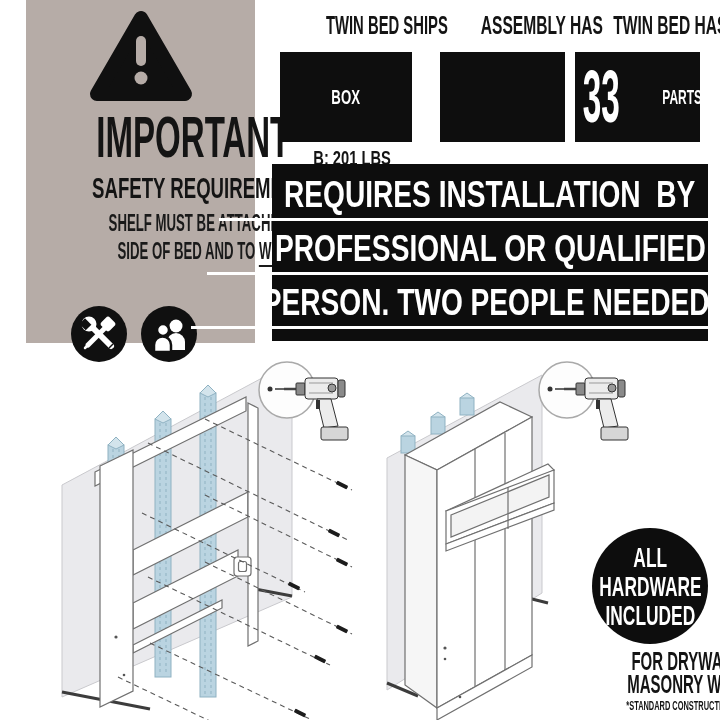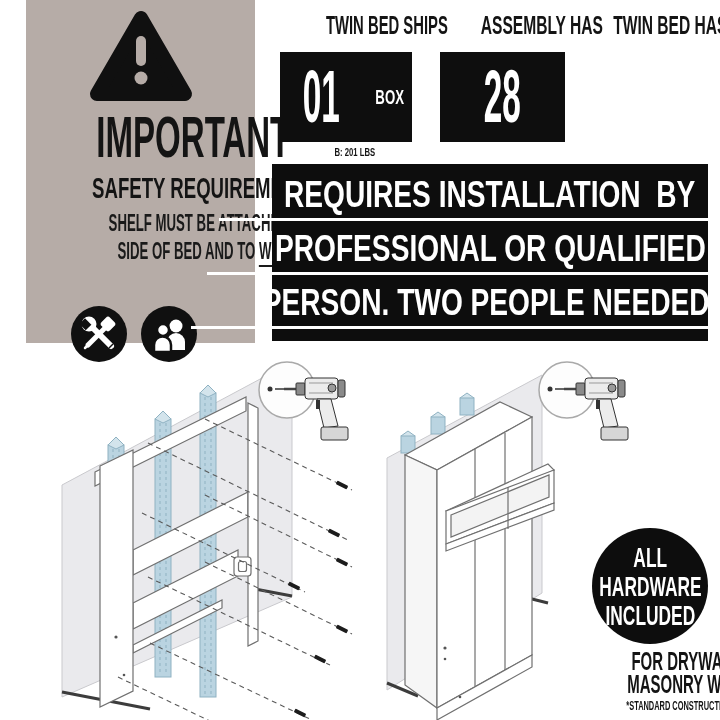--- a/index.html
+++ b/index.html
@@ -21,21 +21,21 @@
   .uline{border-bottom:2px solid #1a1a1a;padding-bottom:1px;}
   .round-icon{position:absolute;width:56px;height:56px;}
 
   
   .stat{top:12px;text-align:center;}
   .stat-heading{font-size:26px;line-height:26px;font-weight:bold;white-space:nowrap;color:#141414;}
   .stat-box{margin-top:14px;height:90px;background:#0e0e0e;display:flex;align-items:center;
             justify-content:center;gap:6px;color:#ffffff;}
   .stat-value{font-size:74px;line-height:74px;font-weight:bold;}
   .stat-unit{font-size:20px;line-height:26px;font-weight:bold;}
-  .stat-note{margin-top:4px;text-align:center;font-size:11px;font-weight:bold;color:#141414;}
+  .stat-note{margin-top:4px;text-align:left;font-size:21px;font-weight:bold;color:#141414;}
 
   
   .banner{left:272px;top:164px;width:436px;height:177px;background:#0d0d0d;
           display:flex;flex-direction:column;align-items:center;justify-content:center;gap:9px;}
   .banner-line{color:#ffffff;font-size:37px;line-height:38px;font-weight:bold;
                border-bottom:3px solid #ffffff;padding-bottom:4px;}
 
   
   .scene{position:absolute;width:360px;height:375px;}
   .scene-left{left:0;top:345px;}
@@ -96,35 +96,37 @@
 
         <circle cx="22" cy="24" r="6" fill="#ffffff" stroke="#101010" stroke-width="2.5"></circle>
         <path d="M13 46 v-7 a8.5 8.5 0 0 1 17 0 v7 z" fill="#ffffff" stroke="#101010" stroke-width="2.5"></path>
       </svg>
     </div>
   </section>
 
   <div class="abs stat" style="left:280px;width:132px;">
     <div class="stat-heading"><span class="cond" style="--sx:.57">TWIN BED SHIPS</span></div>
     <div class="stat-box">
-      <span class="stat-value"><span class="cond" style="--sx:.45">01</span></span>
       <span class="stat-unit"><span class="cond" style="--sx:.66">BOX</span></span>
     </div>
     <div class="stat-note"><span class="cond right" style="--sx:.7">B: 201 LBS</span></div>
   </div>
 
   <div class="abs stat" style="left:440px;width:125px;">
     <div class="stat-heading"><span class="cond" style="--sx:.6">ASSEMBLY HAS</span></div>
     <div class="stat-box">
-      <span class="stat-value"><span class="cond" style="--sx:.45">28</span></span>
     </div>
   </div>
 
   <div class="abs stat" style="left:575px;width:125px;">
     <div class="stat-heading"><span class="cond" style="--sx:.6">TWIN BED HAS</span></div>
+    <div class="stat-box">
+      <span class="stat-value"><span class="cond" style="--sx:.45">33</span></span>
+      <span class="stat-unit"><span class="cond" style="--sx:.6">PARTS</span></span>
+    </div>
   </div>
 
   <div class="abs banner">
     <div class="banner-line"><span class="cond" style="--sx:.76">REQUIRES INSTALLATION  BY</span></div>
     <div class="banner-line"><span class="cond" style="--sx:.76">PROFESSIONAL OR QUALIFIED</span></div>
     <div class="banner-line"><span class="cond" style="--sx:.76">PERSON. TWO PEOPLE NEEDED.</span></div>
   </div>
 
   <svg class="scene scene-left" viewBox="0 0 360 375">
 

